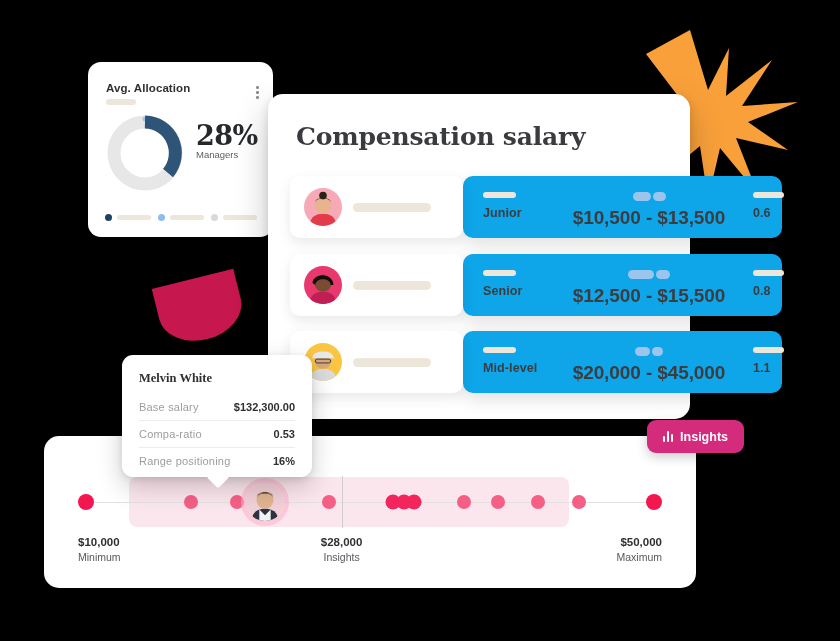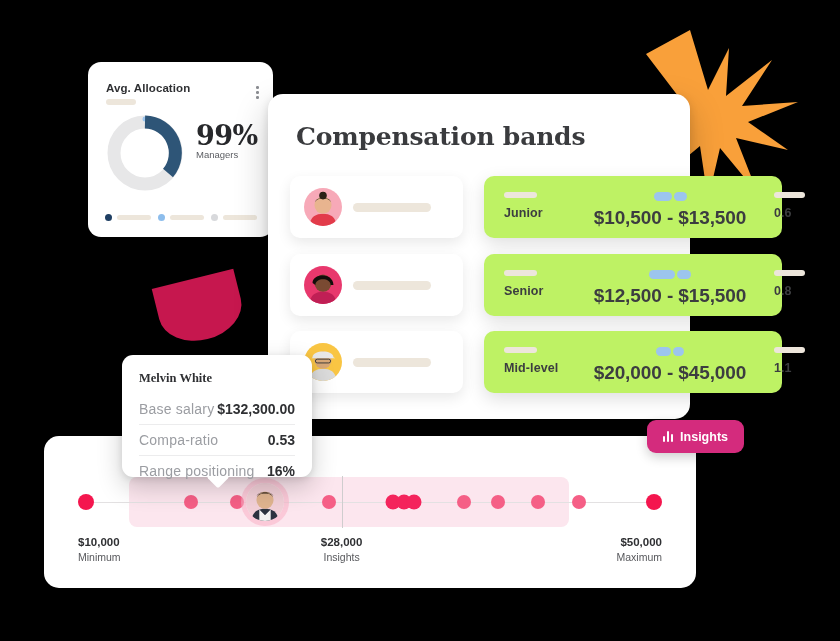--- a/index.html
+++ b/index.html
@@ -52,21 +52,21 @@
   }
 
   
   .band-row{position:absolute;height:62px;display:flex;align-items:stretch;}
   .band-left{
     width:173px;background:#fff;border-radius:10px;display:flex;align-items:center;
     padding-left:14px;box-sizing:border-box;
     box-shadow:0 5px 14px rgba(0,0,0,.09);position:relative;z-index:2;
   }
   .band-right{
-    flex:1;background:#bef264;border-radius:10px;margin-left:21px;position:relative;
+    flex:1;background:#0ea5e9;border-radius:10px;margin-left:0;position:relative;
     box-shadow:0 6px 18px rgba(0,0,0,.13);
   }
   .avatar{width:38px;height:38px;border-radius:50%;overflow:hidden;position:relative;flex:none;}
   .name-skel{width:78px;height:9px;border-radius:5px;background:#ede6db;margin-left:11px;}
   .lvl{position:absolute;left:20px;top:16px;}
   .lvl .cap{width:33px;height:6px;border-radius:3px;background:#ede6db;}
   .lvl .txt{font-size:12.5px;font-weight:bold;color:#3c3d40;margin-top:8px;letter-spacing:.1px;}
   .rng{position:absolute;left:96px;top:16px;width:180px;text-align:center;}
   .pill{display:flex;justify-content:center;gap:2px;}
   .pill s{display:block;height:9px;background:#9cc5ee;border-radius:5px;}
@@ -74,21 +74,21 @@
   .ratio{position:absolute;left:290px;top:16px;}
   .ratio .cap{width:31px;height:6px;border-radius:3px;background:#ede6db;}
   .ratio .txt{font-size:12.5px;font-weight:bold;color:#3c3d40;margin-top:8px;}
 
   
   #tooltip{left:122px;top:355px;width:190px;height:122px;border-radius:11px;z-index:40;}
   .tt-name{position:absolute;left:17px;top:16px;font-size:12.5px;font-weight:bold;color:#2f3033;font-family:Liberation Serif, serif;}
   .tt-rows{position:absolute;left:17px;right:17px;top:44px;}
   .tt-row{
     display:flex;justify-content:space-between;align-items:center;
-    padding:7px 0 7px;border-top:1px solid #ececed;font-size:14px;
+    padding:7px 0 7px;border-top:1px solid #ececed;font-size:11px;
   }
   .tt-row:first-child{border-top:none;padding-top:2px;}
   .tt-k{color:#9b9da2;letter-spacing:.2px;}
   .tt-v{color:#2f3033;font-weight:bold;}
   .tt-tail{
     position:absolute;left:88px;bottom:-8px;width:16px;height:16px;background:#fff;
     transform:rotate(45deg);border-radius:2px;z-index:-1;
   }
 
   
@@ -140,42 +140,42 @@
 
     <div class="donut-wrap">
       <svg viewBox="0 0 86 86" width="86" height="86">
         <circle cx="43" cy="43" r="31" fill="none" stroke="#e7e7e8" stroke-width="13"></circle>
         <path d="M43 9 A34 34 0 0 1 70.5 62.5" fill="none" stroke="#9cc5ee" stroke-width="5" stroke-linecap="round"></path>
         <path d="M43 12 A31 31 0 0 1 66 63" fill="none" stroke="#2e5577" stroke-width="13" stroke-linecap="butt"></path>
       </svg>
     </div>
 
     <div class="alloc-pct">
-      <div class="num">99%</div>
+      <div class="num">28%</div>
       <div class="lbl">Managers</div>
     </div>
 
     <div class="legend" id="alloc-legend">
         <span class="grp">
           <span class="dot" style="background:#1f3f63"></span>
           <span class="bar"></span>
         </span>
         <span class="grp">
           <span class="dot" style="background:#8dbdec"></span>
           <span class="bar"></span>
         </span>
         <span class="grp">
           <span class="dot" style="background:#d8d9dc"></span>
           <span class="bar"></span>
         </span>
       </div>
   </div>
 
   <div class="card sh-lg" id="bands-panel">
-    <div class="bands-title">Compensation bands</div>
+    <div class="bands-title">Compensation salary</div>
   </div>
   <div id="band-rows">
       <div class="band-row" style="left:290px;top:176px;width:492px;">
         <div class="band-left">
           <span class="avatar"><svg viewBox="0 0 40 40" width="100%" height="100%">
               <rect width="40" height="40" fill="#f7a9b8"></rect>
               <path d="M6 40 C6 30 13 27 20 27 C27 27 34 30 34 40 Z" fill="#e23b4a"></path>
               <circle cx="20" cy="18" r="9" fill="#e8b48f"></circle>
               <path d="M11 17 C11 8 29 8 29 17 C29 13 25 11 20 11 C15 11 11 13 11 17 Z" fill="#2b2118"></path>
               <circle cx="20" cy="8" r="4" fill="#2b2118"></circle>

